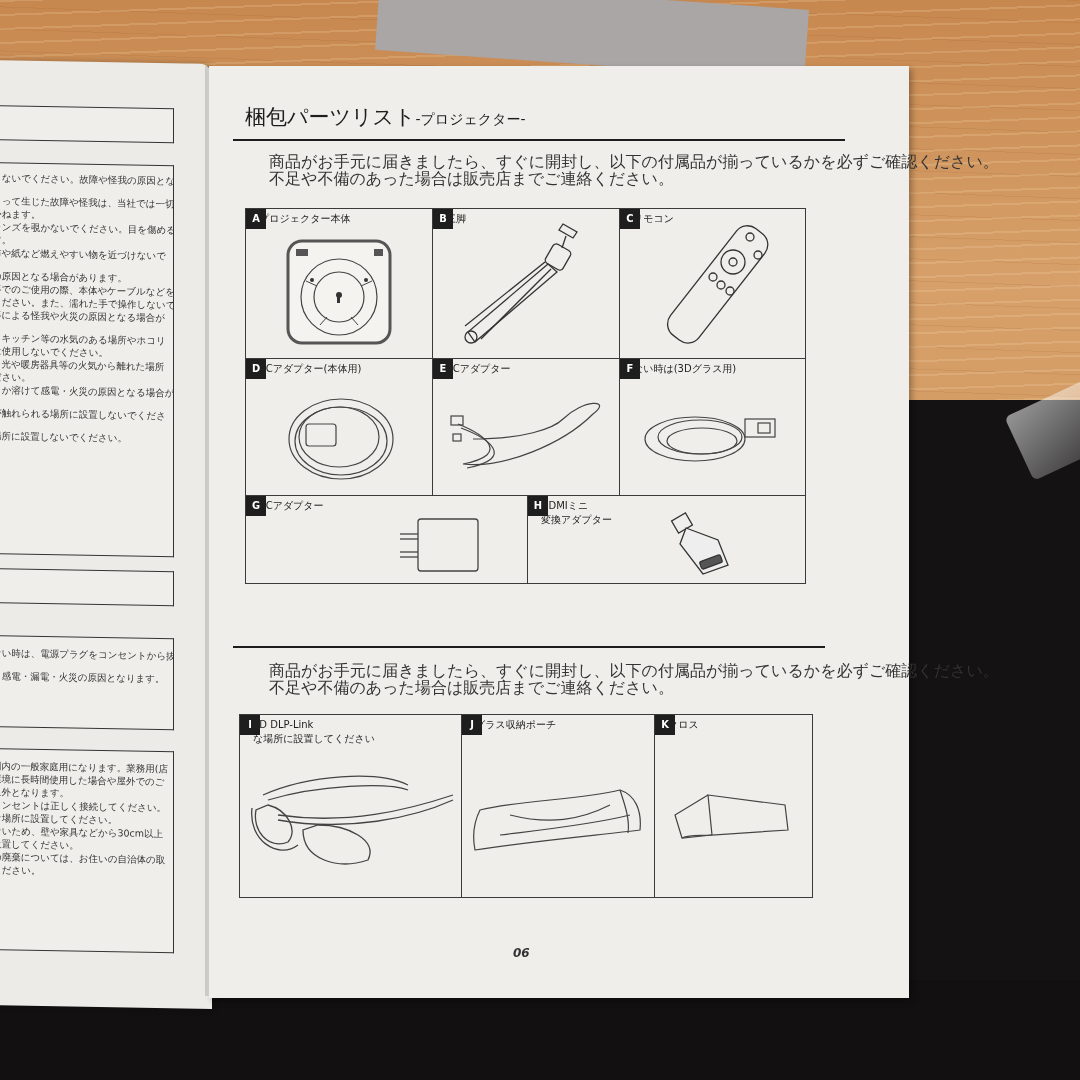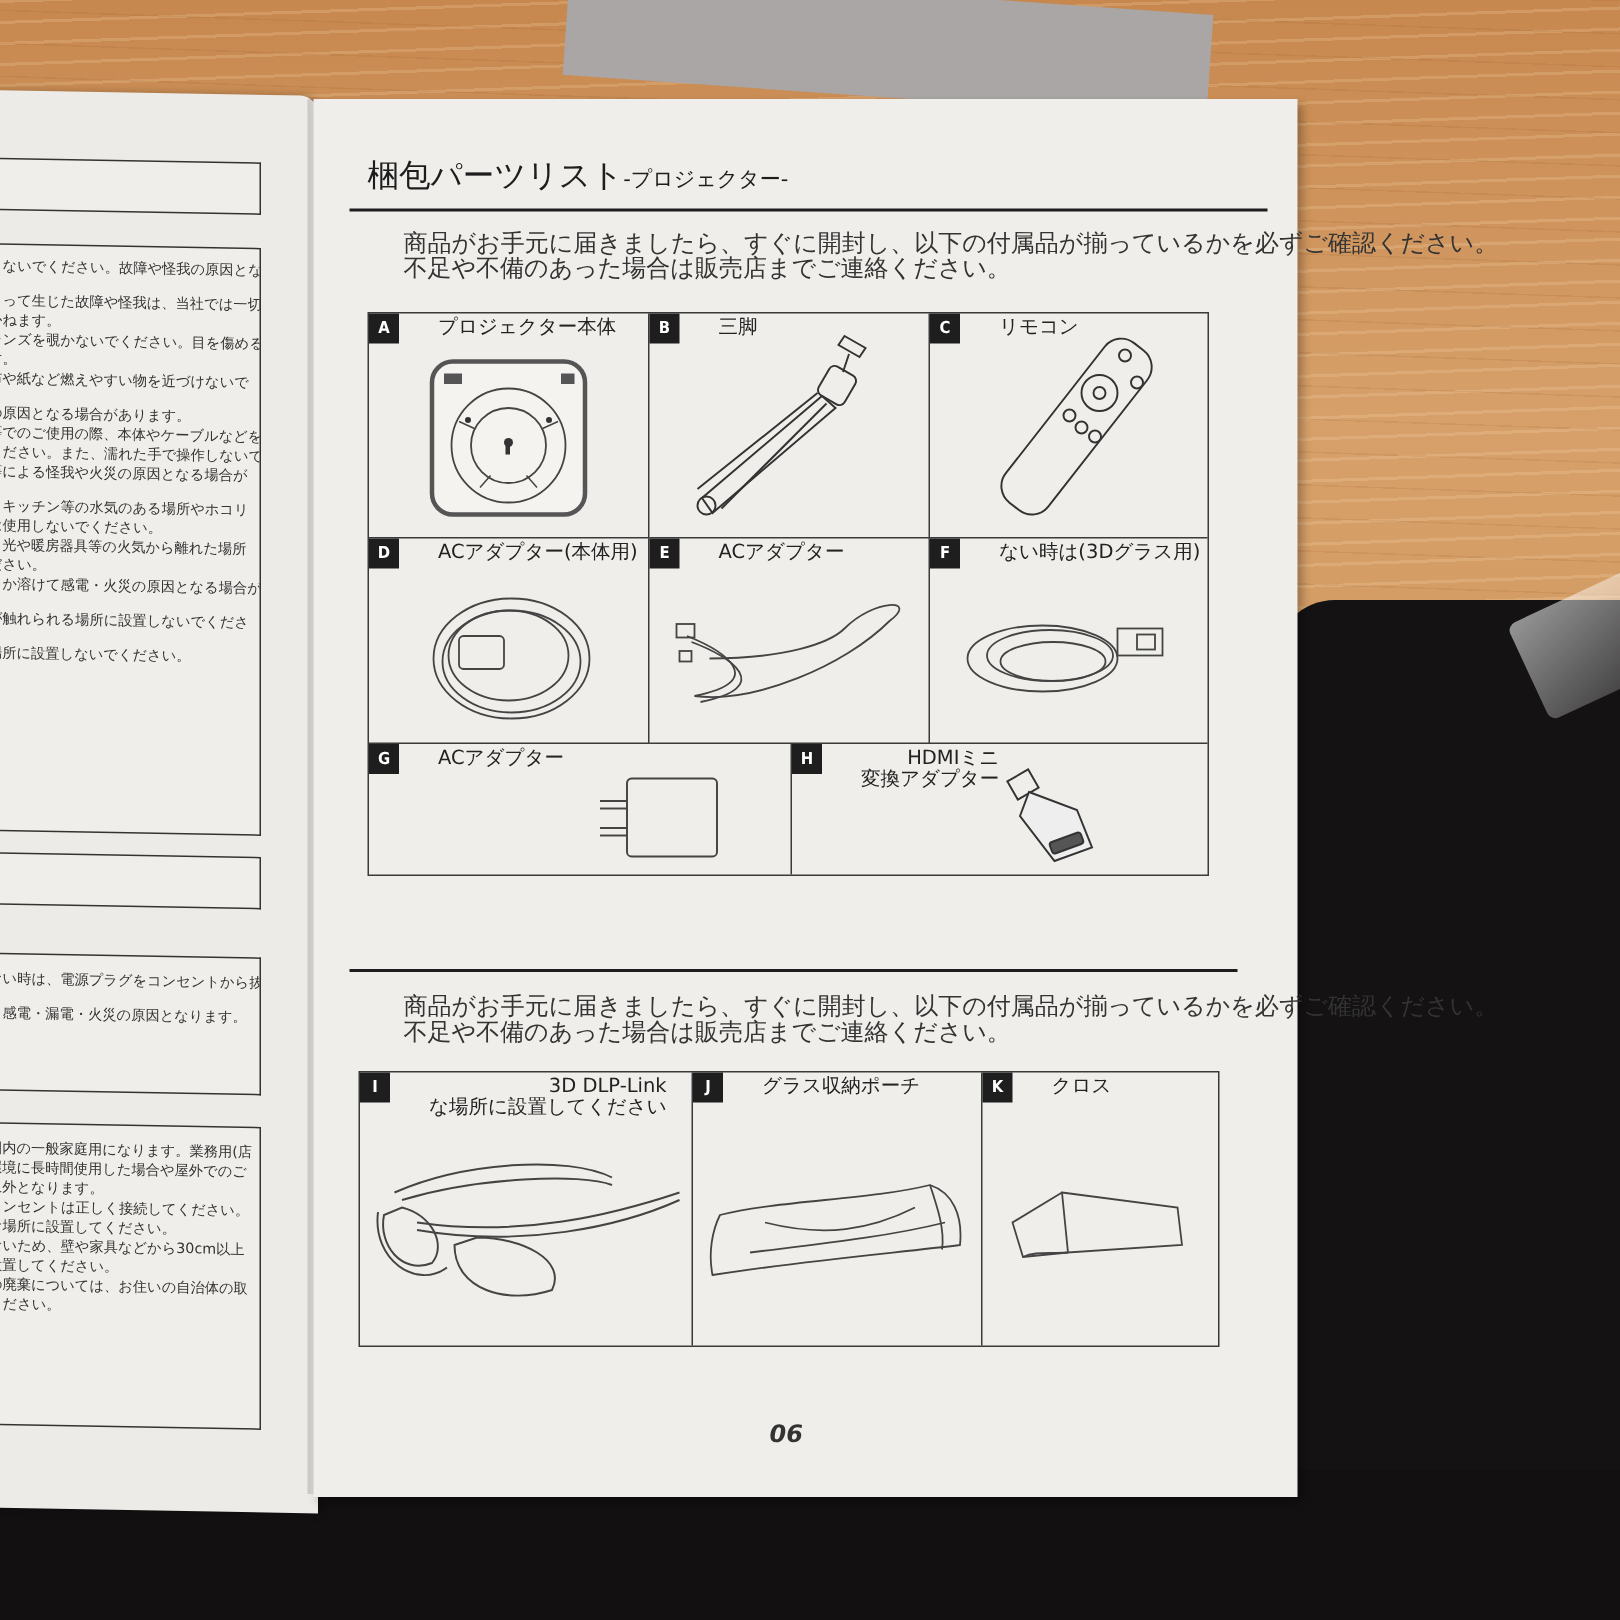--- a/index.html
+++ b/index.html
@@ -20,42 +20,42 @@
   .cloth { position:absolute; left:850px; top:400px; width:260px; height:700px; background:#141212;
     border-top-left-radius:40px; }
   .cloth-bottom { position:absolute; left:0; top:980px; width:1080px; height:120px; background:#121010; }
   .plastic { position:absolute; left:1015px; top:395px; width:90px; height:70px;
     background:linear-gradient(160deg, rgba(255,255,255,0.55), rgba(220,220,220,0.2));
     transform:rotate(-25deg); border-radius:6px; }
 
   .left-page { position:absolute; left:-10px; top:62px; width:222px; height:945px; background:#ecebe7;
     border-top-right-radius:12px; box-shadow: 2px 0 6px rgba(0,0,0,0.25); transform: skewY(1deg); }
   .right-page { position:absolute; left:209px; top:66px; width:656px; height:932px; background:#efeeea;
-    box-shadow: 3px 3px 6px rgba(0,0,0,0.3); }
+    box-shadow: 3px 3px 6px rgba(0,0,0,0.3); padding-left: 44px; }
   .gutter { position:absolute; left:205px; top:66px; width:10px; height:930px;
     background:linear-gradient(90deg, rgba(0,0,0,0.15), rgba(0,0,0,0)); }
 
   
   .lbox { position:absolute; left:0; width:183px; border:1.5px solid #333; border-left:none; background:#efeeea; }
   .lbox .line { font-size:9.5px; color:#333; white-space:nowrap; overflow:hidden; line-height:13px; padding-left:2px; }
   .lbox .gap { height:10px; }
 
   
   .sec-title { position:absolute; left:36px; font-size:21px; color:#1d1d1d; font-weight:normal; white-space:nowrap; }
   .sec-title .sub { font-size:14px; }
   .sec-rule { position:absolute; height:2px; background:#1d1d1d; }
   .sec-intro { position:absolute; left:60px; font-size:16px; color:#333; line-height:17px; white-space:nowrap; }
 
   .grid { position:absolute; border:1.5px solid #3a3a3a; }
   .cell { position:absolute; border-right:1.2px solid #3a3a3a; border-bottom:1.2px solid #3a3a3a; box-sizing:border-box; }
   .badge { position:absolute; left:0; top:0; width:20px; height:20px; background:#1e1e1e; color:#fff; font-size:11px;
     font-weight:bold; text-align:center; line-height:20px; font-family:"DejaVu Sans Condensed","DejaVu Sans",sans-serif; }
-  .cell-label { position:absolute; left:46px; top:3px; font-size:13px; color:#222; line-height:14px; white-space:pre-line;text-align:right; }
+  .cell-label { position:absolute; left:13px; top:3px; font-size:10px; color:#222; line-height:14px; white-space:pre-line; }
   .illu { position:absolute; }
-  .page-num { position:absolute; left:304px; top:880px; font-size:16px; font-weight:bold; font-style:italic; color:#333; }
+  .page-num { position:absolute; left:304px; top:880px; font-size:12px; font-weight:bold; font-style:italic; color:#333; }
 </style>
 </head>
 <body>
 
 <div class="wood"></div>
 <div class="grey-sheet"></div>
 <div class="cloth"></div>
 <div class="cloth-bottom"></div>
 <div class="plastic"></div>
 

